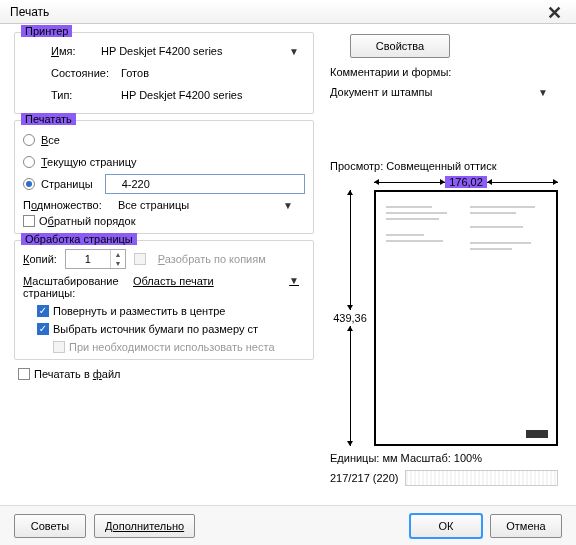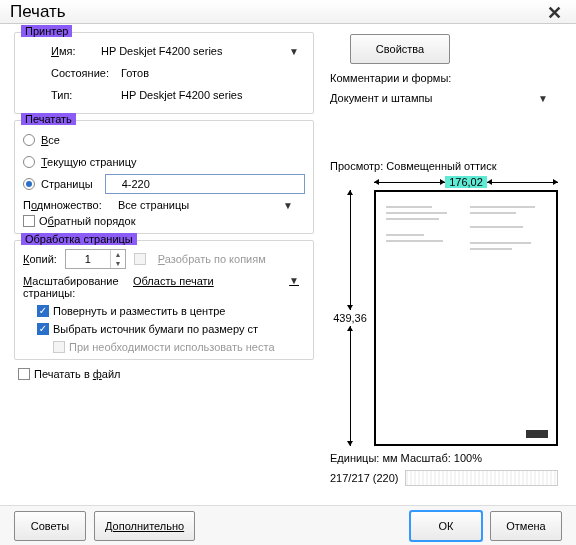--- a/index.html
+++ b/index.html
@@ -1,31 +1,31 @@
 <!DOCTYPE html>
 <html><head>
 <meta charset="utf-8">
 <style>
 * { box-sizing: border-box; margin: 0; padding: 0; font-family: "Segoe UI", Tahoma, sans-serif; font-size: 11px; }
 body { background: #fff; width: 576px; height: 545px; position: relative; user-select: none; }
 .title-bar { height: 24px; display: flex; align-items: center; padding-left: 10px; background: linear-gradient(#fff, #f2f2f2); border-bottom: 1px solid #ccc; }
-.title-bar .title { font-size: 17px; color: #000; }
+.title-bar .title { font-size: 12px; color: #000; }
 .close-btn { position: absolute; top: 2px; right: 14px; font-size: 18px; font-weight: bold; color: #333; cursor: default; }
 .content { padding: 8px 12px 6px 14px; }
 .group { border: 1px solid #d6d6d6; border-radius: 2px; padding: 8px 8px 6px 8px; margin-bottom: 6px; position: relative; }
 .group-title { position: absolute; top: -8px; left: 6px; background: #8b5cf6; padding: 0 4px; color: #000; }
 .row { display: flex; align-items: center; min-height: 20px; margin-bottom: 2px; padding-left: 28px; }
 .lbl { color: #000; }
 .under { text-decoration: underline; text-decoration-style: solid; }
 .printer-group { width: 300px; }
 .name-row .lbl { width: 50px; }
 .name-val { flex: 1; }
 .dd-arrow { color: #333; font-size: 10px; padding-right: 6px; }
 .state-row .k { width: 70px; }
-.btn { border: 1px solid #8a8a8a; background: linear-gradient(#fdfdfd,#eaeaea); border-radius: 2px; padding: 11px 10px; height: 30px; display: inline-flex; align-items: center; justify-content: center; cursor: default; text-align: right; }
+.btn { border: 1px solid #8a8a8a; background: linear-gradient(#fdfdfd,#eaeaea); border-radius: 2px; padding: 11px 10px; height: 24px; display: inline-flex; align-items: center; justify-content: center; cursor: default; text-align: right; }
 .btn.focus { outline: 2px solid #3399ff; outline-offset: -1px; }
 .right-col { position: absolute; left: 330px; top: 34px; width: 230px; }
 .props-btn { width: 100px; margin-bottom: 8px; margin-left: 20px; }
 .comments-lbl { margin-bottom: 4px; }
 .comments-dd { display: flex; align-items: center; justify-content: space-between; padding-right: 6px; height: 20px; }
 .print-group { width: 300px; }
 .radio-row { display: flex; align-items: center; gap: 6px; min-height: 22px; }
 .radio { width: 12px; height: 12px; border: 1px solid #888; border-radius: 50%; display: inline-flex; align-items: center; justify-content: center; }
 .radio.checked::after { content: ""; width: 6px; height: 6px; background: #2a6fc9; border-radius: 50%; }
 .pages-input { flex: 1; border: 1px solid #7a9ac9; height: 20px; padding: 0 16px; background: #fff; margin-left: 6px; }
@@ -49,21 +49,21 @@
 .chk-row { display: flex; align-items: center; margin-top: 6px; margin-left: 14px; }
 .print-file-row { display: flex; align-items: center; margin: 8px 0 8px 4px; }
 .preview { position: absolute; left: 330px; top: 160px; width: 228px; }
 .preview-title { margin-bottom: 4px; }
 .pv-wrap { position: relative; height: 270px; }
 .pv-h-dim { position: absolute; top: 0; left: 44px; right: 0; display: flex; align-items: center; }
 .pv-h-dim .line { height: 1px; background: #000; flex: 1; position: relative; }
 .pv-h-dim .line::before, .pv-h-dim .line::after { content: ""; position: absolute; top: -3px; width: 0; height: 0; border-top: 3px solid transparent; border-bottom: 3px solid transparent; }
 .pv-h-dim .line::before { left: 0; border-right: 5px solid #000; }
 .pv-h-dim .line::after { right: 0; border-left: 5px solid #000; }
-.pv-h-dim .txt { padding: 0 4px; background: #5eead4; }
+.pv-h-dim .txt { padding: 0 4px; background: #8b5cf6; }
 .pv-v-dim { position: absolute; left: 0; top: 14px; bottom: 0; width: 40px; display: flex; flex-direction: column; align-items: center; }
 .pv-v-dim .line { width: 1px; background: #000; flex: 1; position: relative; }
 .pv-v-dim .line::before, .pv-v-dim .line::after { content: ""; position: absolute; left: -3px; width: 0; height: 0; border-left: 3px solid transparent; border-right: 3px solid transparent; }
 .pv-v-dim .line::before { top: 0; border-bottom: 5px solid #000; }
 .pv-v-dim .line::after { bottom: 0; border-top: 5px solid #000; }
 .pv-v-dim .txt { padding: 2px 0; background: #fff; }
 .page { position: absolute; left: 44px; top: 14px; right: 0; bottom: 0; border: 2px solid #000; background: #fff; padding: 14px 10px; overflow: hidden; }
 .fake-line { height: 2px; background: #d0d0d0; margin-bottom: 4px; }
 .fake-cols { display: flex; gap: 8px; }
 .fake-col { flex: 1; }

